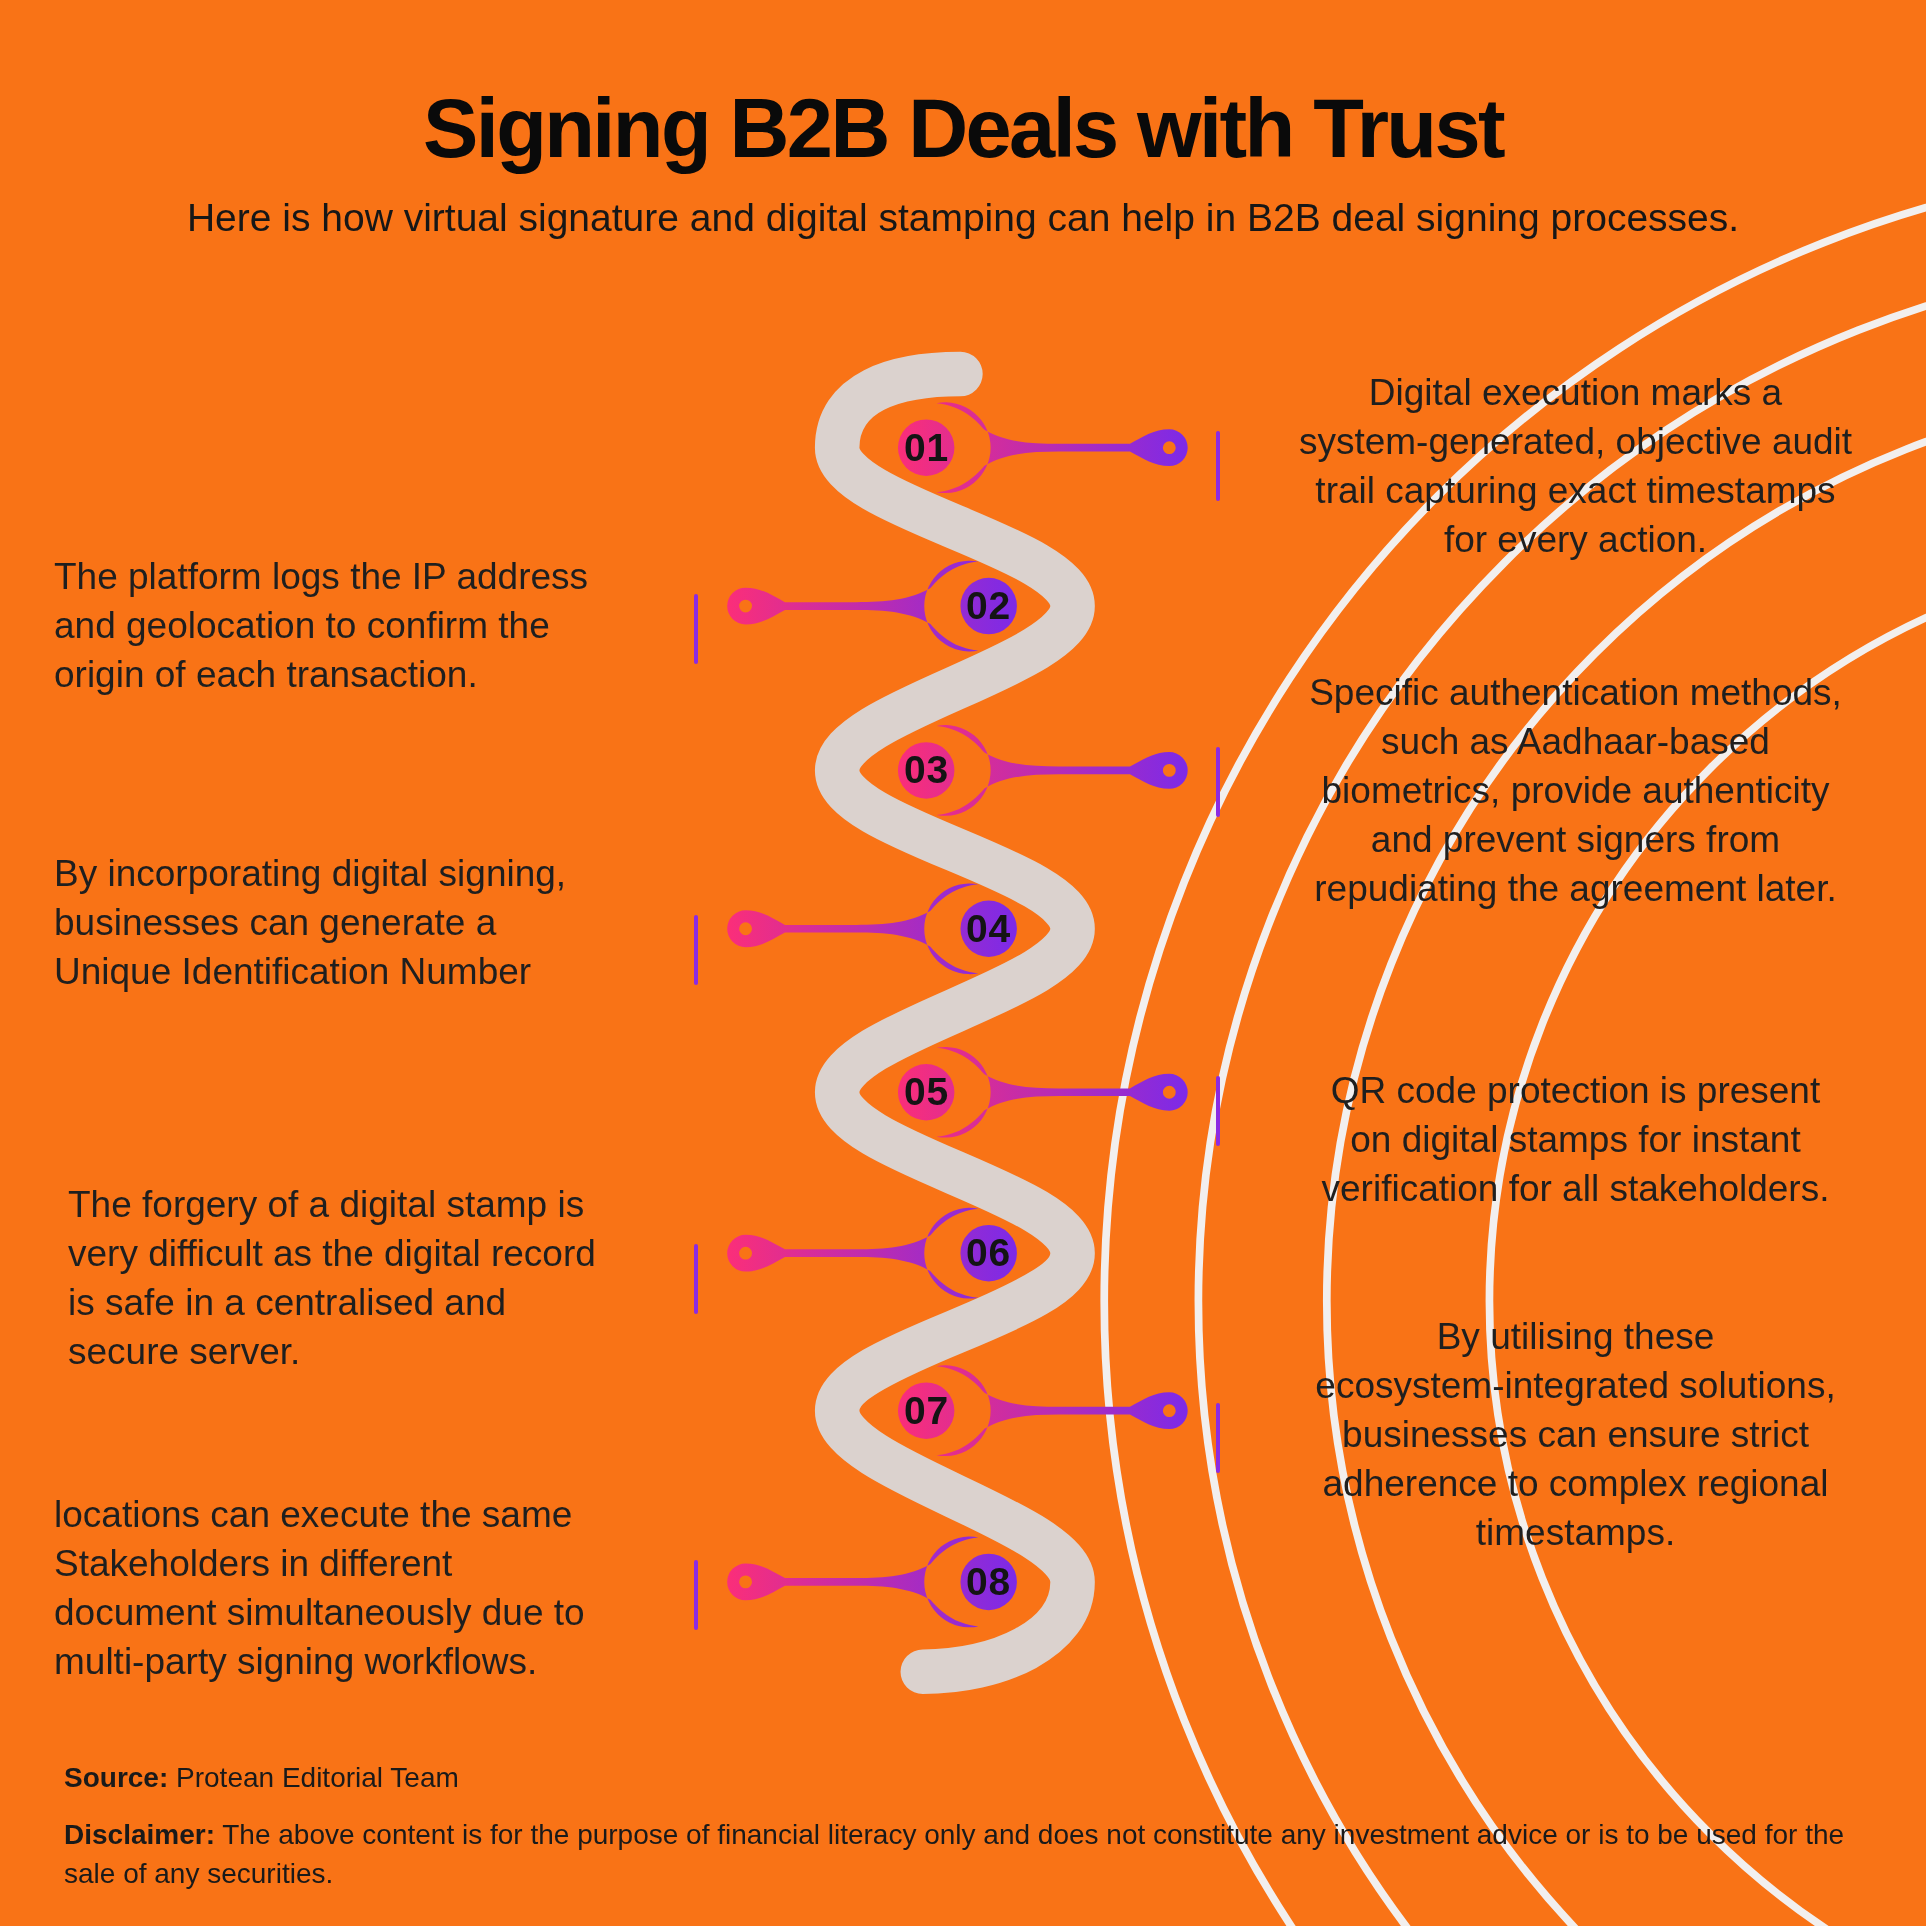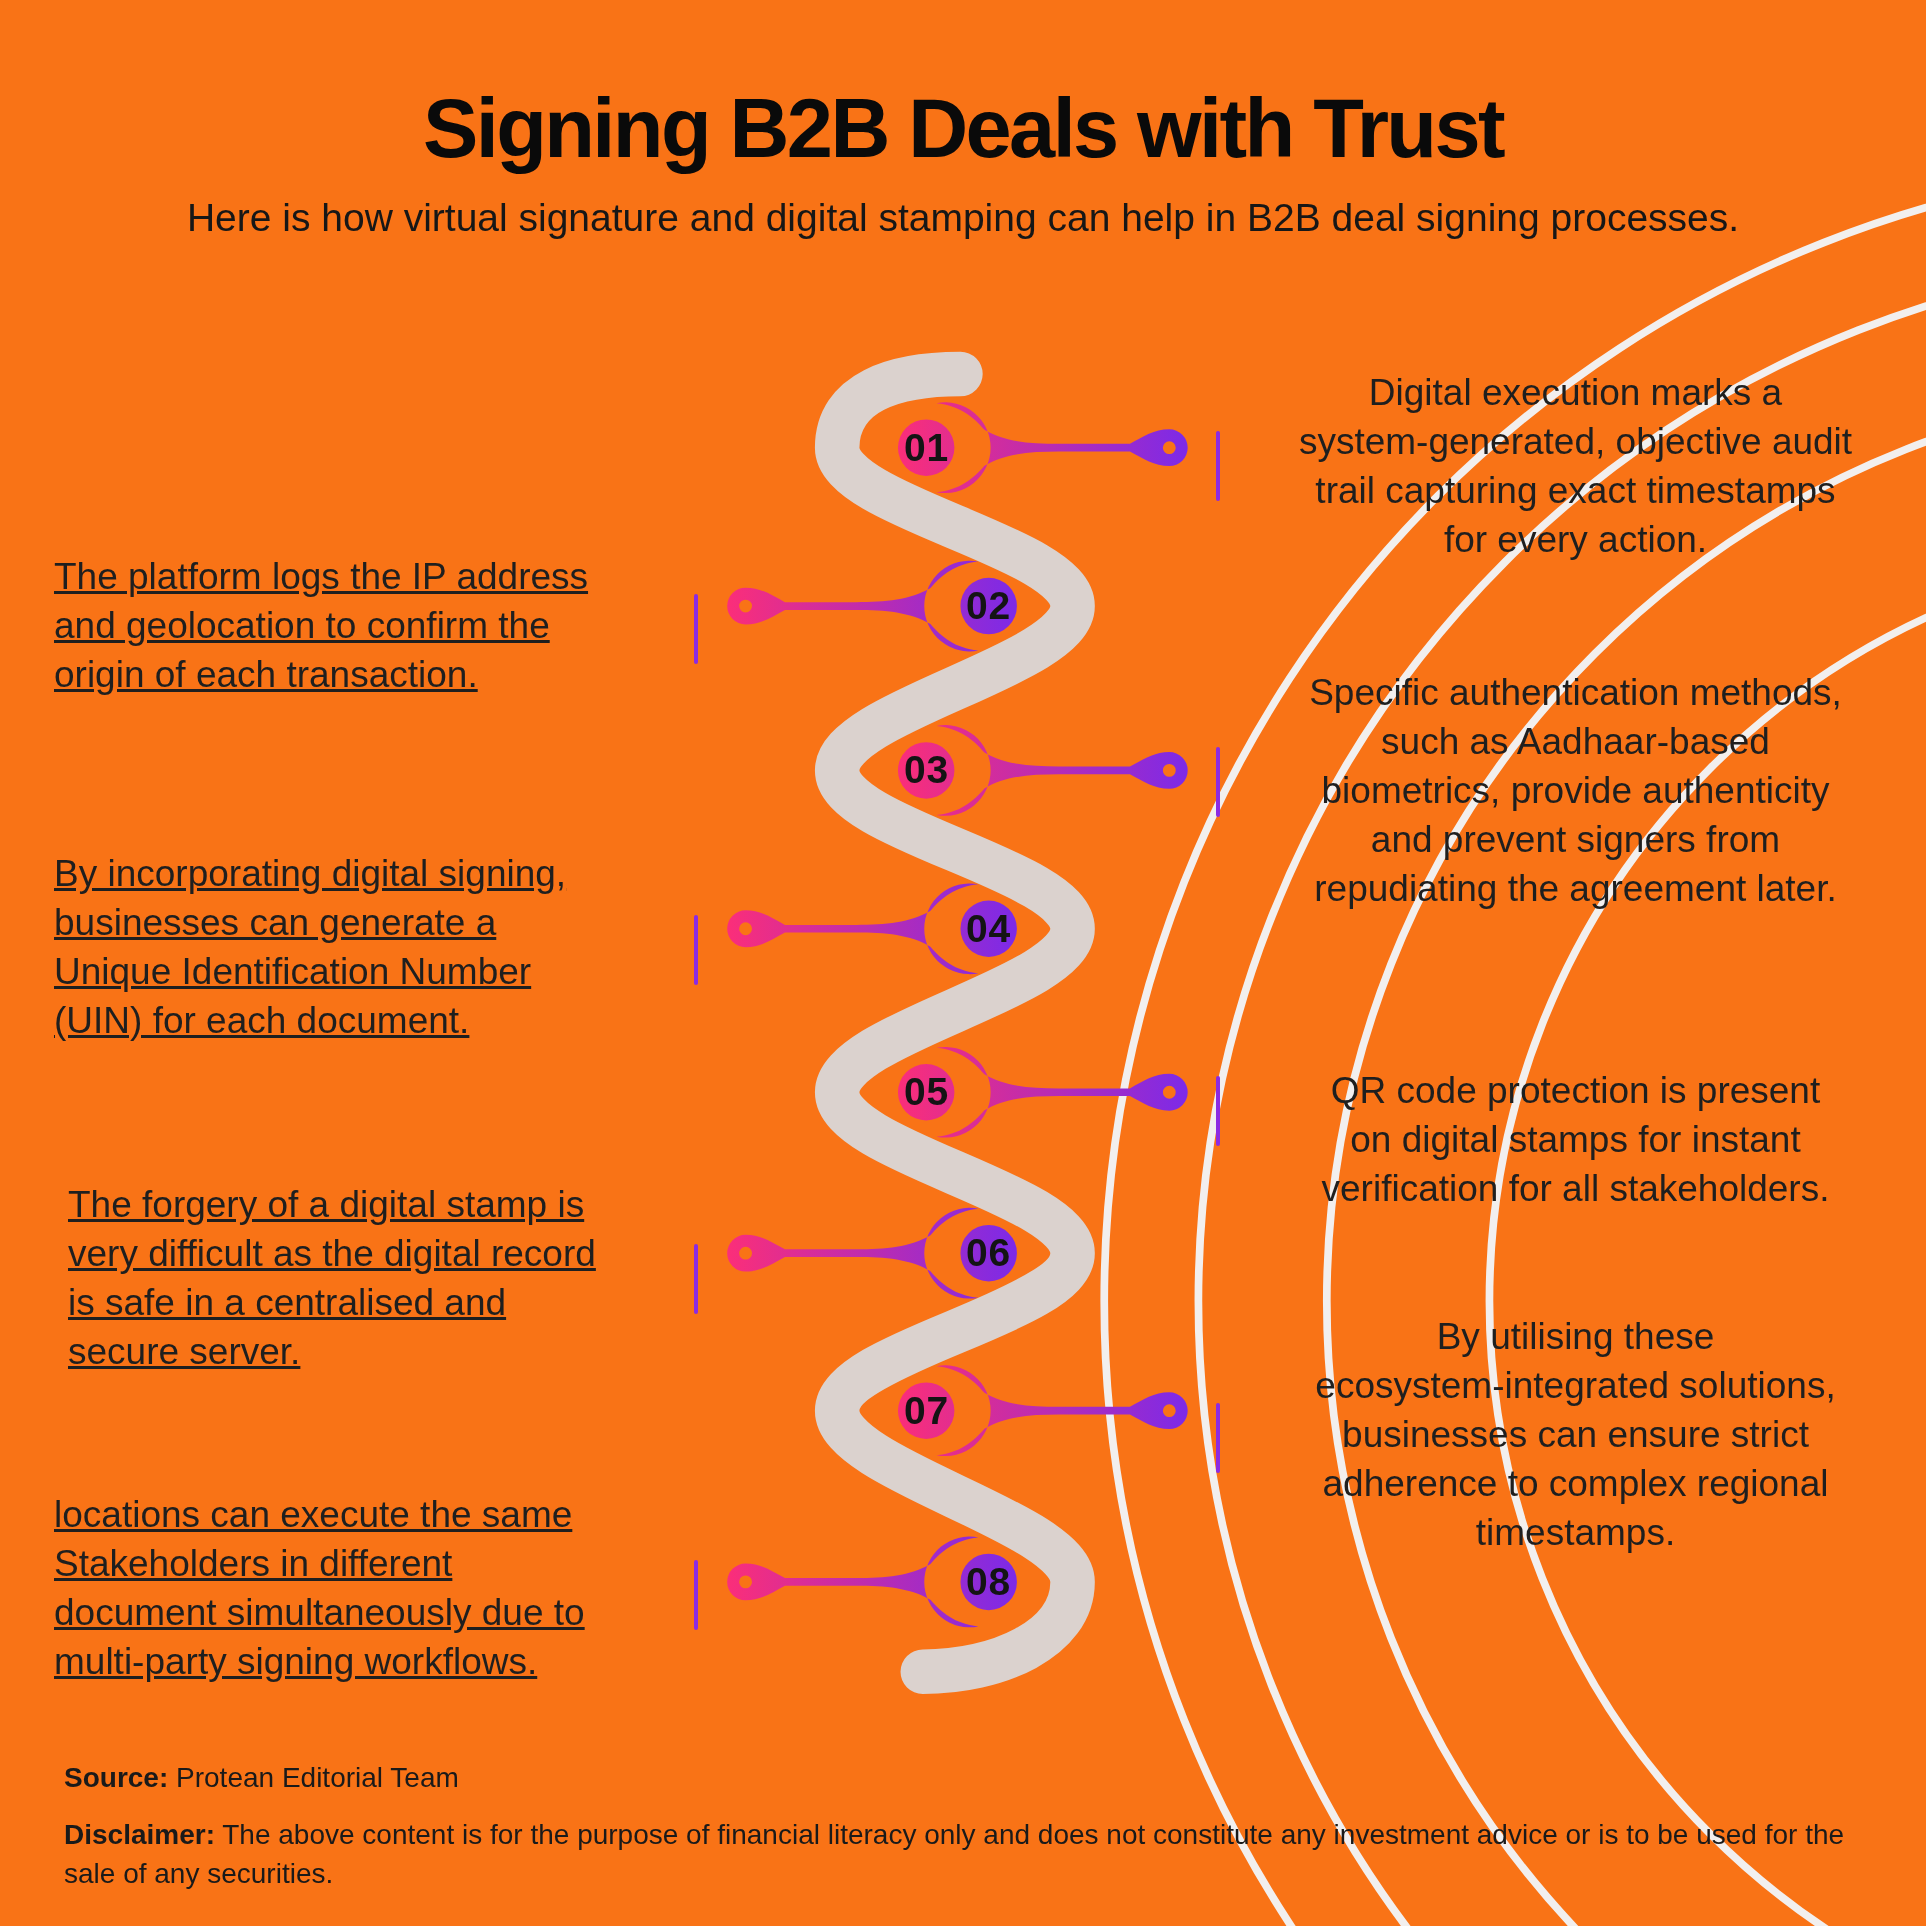--- a/index.html
+++ b/index.html
@@ -15,21 +15,21 @@
   .title{
     position:absolute;left:0;top:81px;width:1926px;text-align:center;
     font-size:83px;font-weight:700;letter-spacing:-2.6px;color:var(--ink);
   }
   .subtitle{
     position:absolute;left:0;top:196px;width:1926px;text-align:center;
     font-size:39px;font-weight:400;color:#171717;
   }
   .tblock{position:absolute;font-size:37px;color:var(--body-ink);}
   .tblock div{height:49px;line-height:49px;white-space:nowrap;}
-  .tblock.left{left:54px;width:651px;text-align:left;text-decoration:underline;}
+  .tblock.left{left:54px;width:651px;text-align:left;}
   .tblock.right{left:1246px;width:659px;text-align:center;}
   .vbar{
     position:absolute;width:4.3px;height:70px;border-radius:2.6px;background:var(--bar);
   }
   .numlab{
     position:absolute;width:103px;height:58px;line-height:58px;text-align:center;
     font-size:39px;font-weight:700;color:#141414;letter-spacing:0.9px;
   }
   .footer-source{position:absolute;left:64px;top:1762px;font-size:28px;color:#1a1a1a;}
   .footer-disclaimer{position:absolute;left:64px;top:1815px;width:1802px;font-size:28px;line-height:39px;color:#1a1a1a;}
@@ -142,21 +142,20 @@
       <div>Specific authentication methods,</div>
       <div>such as Aadhaar-based</div>
       <div>biometrics, provide authenticity</div>
       <div>and prevent signers from</div>
       <div>repudiating the agreement later.</div>
     </div>
   <div class="tblock left" style="top:849px;">
       <div>By incorporating digital signing,</div>
       <div>businesses can generate a</div>
       <div>Unique Identification Number</div>
-      <div>(UIN) for each document.</div>
     </div>
   <div class="tblock right" style="top:1034px;margin-top:32px;">
       <div>QR code protection is present</div>
       <div>on digital stamps for instant</div>
       <div>verification for all stakeholders.</div>
     </div>
   <div class="tblock left" style="top:1180px;margin-left:14px;">
       <div>The forgery of a digital stamp is</div>
       <div>very difficult as the digital record</div>
       <div>is safe in a centralised and</div>

